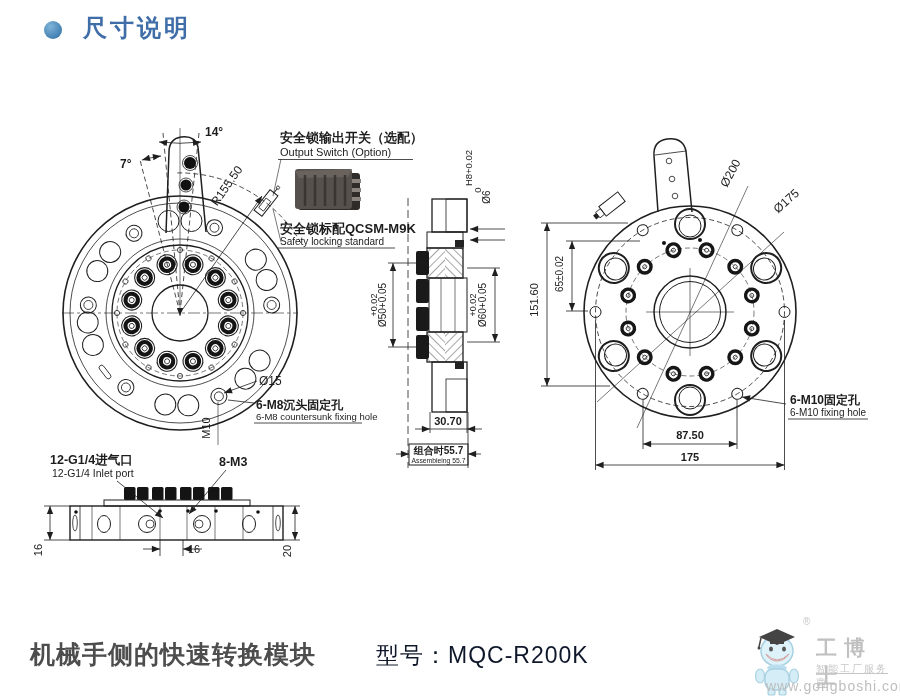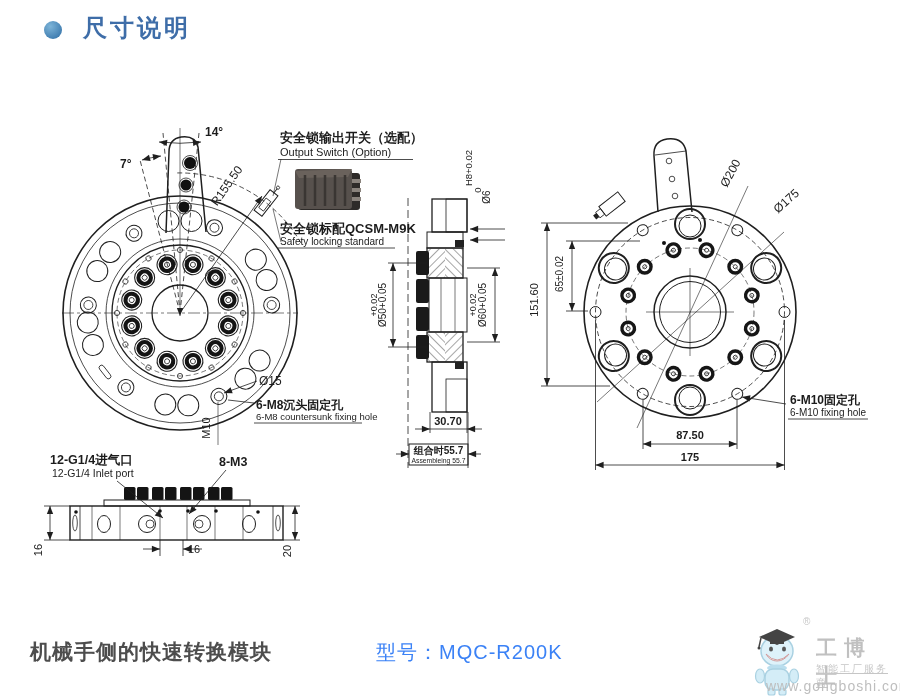--- a/index.html
+++ b/index.html
@@ -17,22 +17,22 @@
   .w16{stroke-width:1.6;} .w13{stroke-width:1.3;} .w10{stroke-width:1;}
   .w08{stroke-width:0.8;} .w06{stroke-width:0.6;}
   .dim{stroke:#1f1f1f;stroke-width:0.8;fill:none;}
   .dash{stroke-dasharray:5 3;}
   .cline{stroke-dasharray:12 3 3 3;}
   text{fill:#1c1c1c;}
   .t12{font-size:12px;} .t11{font-size:11px;} .t10{font-size:10px;} .t9{font-size:9px;}
   .b{font-weight:bold;}
   
   .footer{position:absolute;left:30px;top:638px;display:flex;gap:60px;align-items:baseline;}
-  .caption{font-size:21px;font-weight:bold;color:#4d4d4d;letter-spacing:1px;}
-  .model{font-size:20px;color:#3b82f6;letter-spacing:1px;margin-left:44px;}
+  .caption{font-size:25px;font-weight:bold;color:#4d4d4d;letter-spacing:1px;}
+  .model{font-size:23px;color:#0f172a;letter-spacing:1px;}
   
   .logo{position:absolute;left:748px;top:612px;width:150px;height:84px;opacity:.85;}
   .logo .reg{position:absolute;left:55px;top:4px;font-size:10px;color:#bcbcbc;}
   .logo .mascot{position:absolute;left:2px;top:8px;}
   .logo .name{position:absolute;left:68px;top:22px;font-size:21px;font-weight:bold;
               color:#b6b6b6;letter-spacing:7px;font-family:Liberation Mono, monospace;}
   .logo .tagline{position:absolute;left:68px;top:50px;font-size:10px;color:#bdbdbd;letter-spacing:2px;text-decoration:underline;}
   .logo .url{position:absolute;left:18px;top:66px;font-size:14px;color:#b3b3b3;letter-spacing:1px;}
 </style>
 </head>

